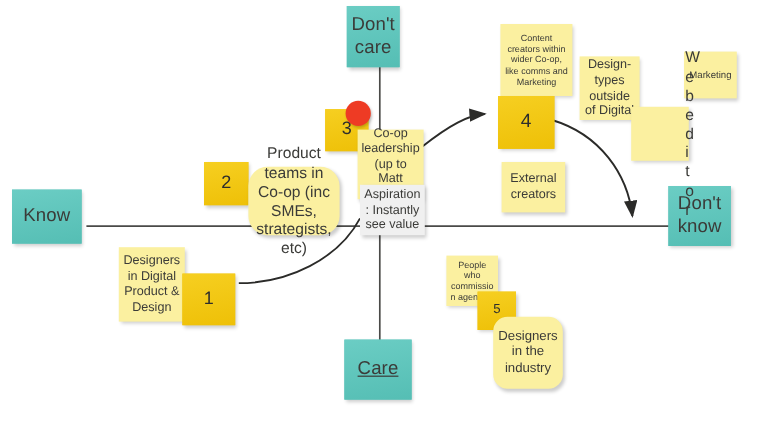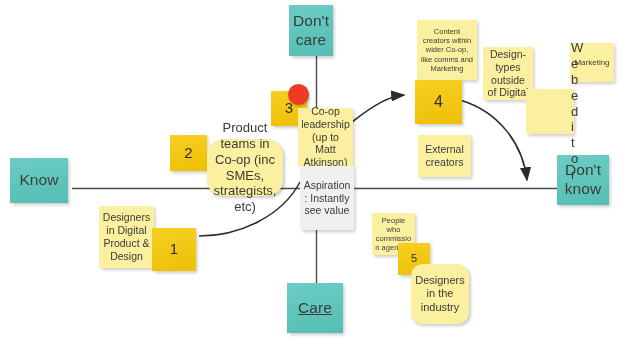--- a/index.html
+++ b/index.html
@@ -125,21 +125,21 @@
   <div class="note note-gold num" style="left:271px; top:91px; width:36px; height:35px;">
     <span class="note-inner">3</span>
   </div>
 
   <div class="dot-red" style="left:288px; top:84px;"></div>
 
   <div class="note note-yellow" style="left:298px; top:108px; width:55px; height:58px; font-size:10.5px;">
     <span class="note-inner">Co-op leadership (up to Matt Atkinson)</span>
   </div>
 
-  <div class="note note-grey" style="left:300px; top:166px; width:54px; height:64px; font-size:10.5px;">
+  <div class="note note-grey" style="left:300px; top:154px; width:54px; height:42px; font-size:10.5px;">
     <span class="note-inner">Aspiration: Instantly see value</span>
   </div>
 
   <div class="note note-yellow" style="left:372px; top:167px; width:43px; height:42px; font-size:7.5px;margin-top:46px;">
     <span class="note-inner">People who commission agencies</span>
   </div>
 
   <div class="note note-yellow" style="left:418px; top:135px; width:53px; height:42px; font-size:10.5px;">
     <span class="note-inner">External creators</span>
   </div>

